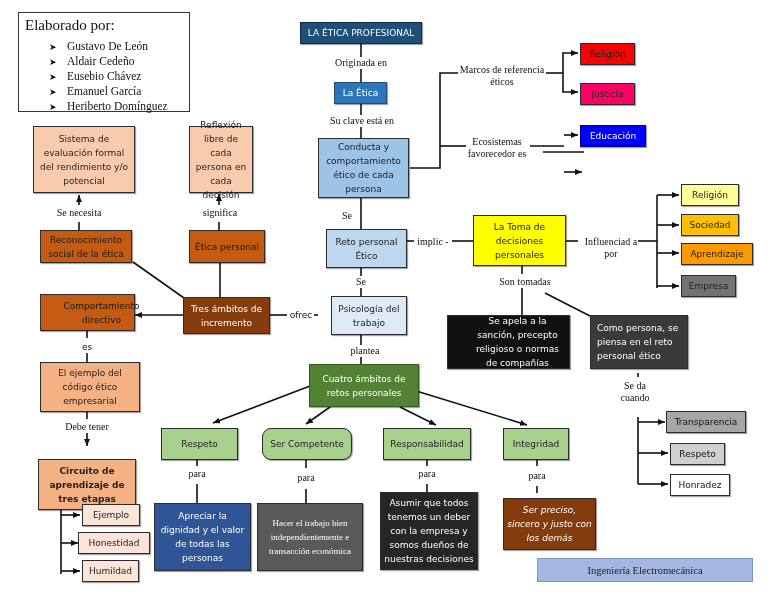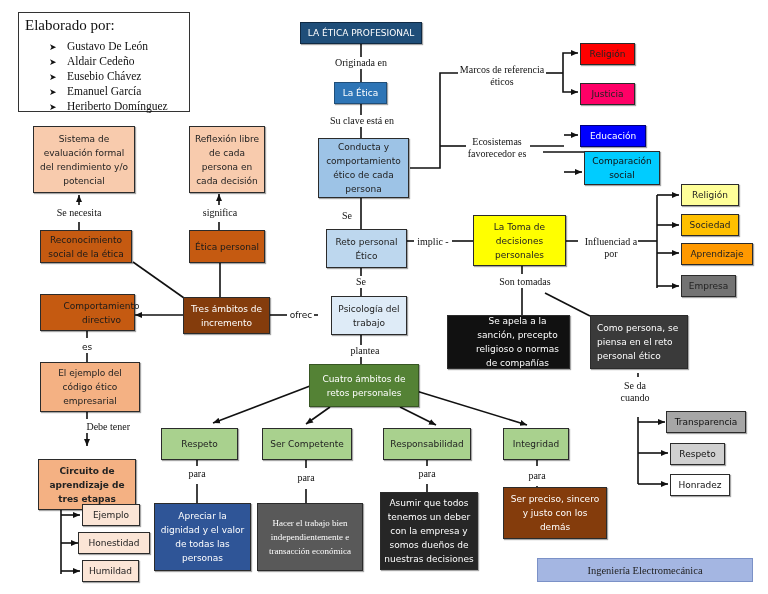--- a/index.html
+++ b/index.html
@@ -140,64 +140,63 @@
   <div class="lbl" style="left:351px;top:276px;width:20px;">Se</div>
   <div class="box" style="left:331px;top:296px;width:76px;height:39px;background:#deebf7;color:#222;">Psicología del trabajo</div>
   <div class="lbl" style="left:345px;top:345px;width:40px;">plantea</div>
   <div class="box" style="left:309px;top:364px;width:110px;height:43px;background:#548235;color:#fff;border-color:#375623;">Cuatro ámbitos de retos personales</div>
 
   <div class="lbl" style="left:458px;top:64px;width:88px;white-space:normal;">Marcos de referencia éticos</div>
   <div class="box" style="left:580px;top:43px;width:55px;height:22px;background:#ff0000;color:#222;">Religión</div>
   <div class="box" style="left:580px;top:83px;width:55px;height:22px;background:#ff0066;color:#222;">Justicia</div>
   <div class="lbl" style="left:466px;top:136px;width:62px;white-space:normal;">Ecosistemas favorecedor es</div>
   <div class="box" style="left:580px;top:125px;width:66px;height:22px;background:#0000ff;color:#fff;border-color:#00007a;">Educación</div>
-  <div class="box" style="left:584px;top:151px;width:76px;height:34px;background:#00ccff;color:#111;">Comparación social</div>
 
   <div class="lbl" style="left:415px;top:236px;width:36px;white-space:normal;">implic -</div>
   <div class="box" style="left:473px;top:215px;width:93px;height:51px;background:#ffff00;color:#222;">La Toma de decisiones personales</div>
   <div class="lbl" style="left:584px;top:236px;width:54px;white-space:normal;">Influenciad a por</div>
   <div class="box" style="left:681px;top:184px;width:58px;height:22px;background:#ffff99;color:#222;">Religión</div>
   <div class="box" style="left:681px;top:214px;width:58px;height:22px;background:#ffc000;color:#222;">Sociedad</div>
   <div class="box" style="left:681px;top:243px;width:72px;height:22px;background:#ff9900;color:#222;">Aprendizaje</div>
   <div class="box" style="left:681px;top:275px;width:55px;height:22px;background:#737373;color:#222;">Empresa</div>
   <div class="lbl" style="left:495px;top:276px;width:60px;">Son tomadas</div>
   <div class="box" style="left:447px;top:315px;width:123px;height:54px;background:#111;color:#fff;padding-left:21px;">Se apela a la sanción, precepto religioso o normas de compañías</div>
   <div class="box" style="left:590px;top:315px;width:98px;height:54px;background:#3a3a3a;color:#fff;text-align:left;justify-content:flex-start;padding-left:6px;">Como persona, se piensa en el reto personal ético</div>
   <div class="lbl" style="left:615px;top:380px;width:40px;white-space:normal;">Se da cuando</div>
   <div class="box" style="left:666px;top:411px;width:80px;height:22px;background:#a6a6a6;color:#111;">Transparencia</div>
   <div class="box" style="left:670px;top:443px;width:55px;height:22px;background:#d0d0d0;color:#111;">Respeto</div>
   <div class="box" style="left:670px;top:474px;width:60px;height:22px;background:#ffffff;color:#111;">Honradez</div>
 
   <div class="box" style="left:33px;top:126px;width:102px;height:67px;background:#f8cbad;color:#222;">Sistema de evaluación formal del rendimiento y/o potencial</div>
   <div class="lbl" style="left:50px;top:207px;width:58px;">Se necesita</div>
   <div class="box" style="left:40px;top:230px;width:92px;height:33px;background:#c55a11;color:#1a1a1a;">Reconocimiento social de la ética</div>
-  <div class="box" style="left:189px;top:126px;width:76px;height:67px;background:#f8cbad;color:#222;">Reflexión libre de cada persona en cada decisión</div>
+  <div class="box" style="left:189px;top:126px;width:64px;height:67px;background:#f8cbad;color:#222;">Reflexión libre de cada persona en cada decisión</div>
   <div class="lbl" style="left:198px;top:207px;width:44px;">significa</div>
   <div class="box" style="left:189px;top:230px;width:76px;height:33px;background:#c55a11;color:#1a1a1a;">Ética personal</div>
   <div class="box" style="left:183px;top:297px;width:87px;height:37px;background:#843c0c;color:#fff;">Tres ámbitos de incremento</div>
   <div class="lbl sans" style="left:288px;top:309px;width:26px;">ofrec</div>
   <div class="box" style="left:40px;top:294px;width:95px;height:37px;background:#c55a11;color:#1a1a1a;padding-left:31px;">Comportamiento directivo</div>
   <div class="lbl sans" style="left:78px;top:341px;width:18px;">es</div>
   <div class="box" style="left:40px;top:362px;width:100px;height:50px;background:#f4b183;color:#222;">El ejemplo del código ético empresarial</div>
-  <div class="lbl" style="left:76px;top:421px;width:54px;text-align:right;">Debe tener</div>
+  <div class="lbl" style="left:60px;top:421px;width:54px;">Debe tener</div>
   <div class="box" style="left:38px;top:459px;width:98px;height:51px;background:#f4b183;color:#222;font-weight:bold;">Circuito de aprendizaje de tres etapas</div>
   <div class="box" style="left:82px;top:504px;width:58px;height:22px;background:#fbe5d6;color:#222;">Ejemplo</div>
   <div class="box" style="left:78px;top:532px;width:72px;height:22px;background:#fbe5d6;color:#222;">Honestidad</div>
   <div class="box" style="left:82px;top:560px;width:57px;height:22px;background:#fbe5d6;color:#222;">Humildad</div>
 
   <div class="box" style="left:161px;top:428px;width:77px;height:32px;background:#a9d18e;color:#222;">Respeto</div>
   <div class="lbl" style="left:185px;top:468px;width:24px;">para</div>
   <div class="box" style="left:154px;top:503px;width:97px;height:68px;background:#2f5597;color:#fff;">Apreciar la dignidad y el valor de todas las personas</div>
 
-  <div class="box" style="left:262px;top:428px;width:90px;height:32px;background:#a9d18e;color:#222;">Ser Competente</div>
+  <div class="box" style="left:262px;top:428px;width:90px;height:32px;background:#a9d18e;color:#222;border-radius:9px;">Ser Competente</div>
   <div class="lbl" style="left:294px;top:472px;width:24px;">para</div>
   <div class="box" style="left:257px;top:503px;width:106px;height:68px;background:#595959;color:#fff;font-family:Liberation Serif, serif;">Hacer el trabajo bien independientemente e transacción económica</div>
 
   <div class="box" style="left:383px;top:428px;width:88px;height:32px;background:#a9d18e;color:#222;">Responsabilidad</div>
   <div class="lbl" style="left:415px;top:468px;width:24px;">para</div>
   <div class="box" style="left:380px;top:492px;width:98px;height:78px;background:#262626;color:#fff;">Asumir que todos tenemos un deber con la empresa y somos dueños de nuestras decisiones</div>
 
   <div class="box" style="left:503px;top:428px;width:66px;height:32px;background:#a9d18e;color:#222;text-align:center;">Integridad</div>
   <div class="lbl" style="left:525px;top:470px;width:24px;">para</div>
-  <div class="box" style="left:503px;top:487px;width:104px;height:52px;background:#843c0c;color:#fff;">Ser preciso, sincero y justo con los demás</div>
+  <div class="box" style="left:503px;top:498px;width:93px;height:52px;background:#843c0c;color:#fff;font-style:italic;">Ser preciso, sincero y justo con los demás</div>
 
   <div class="footer">Ingeniería Electromecánica</div>
 </div>
 
 </body></html>

